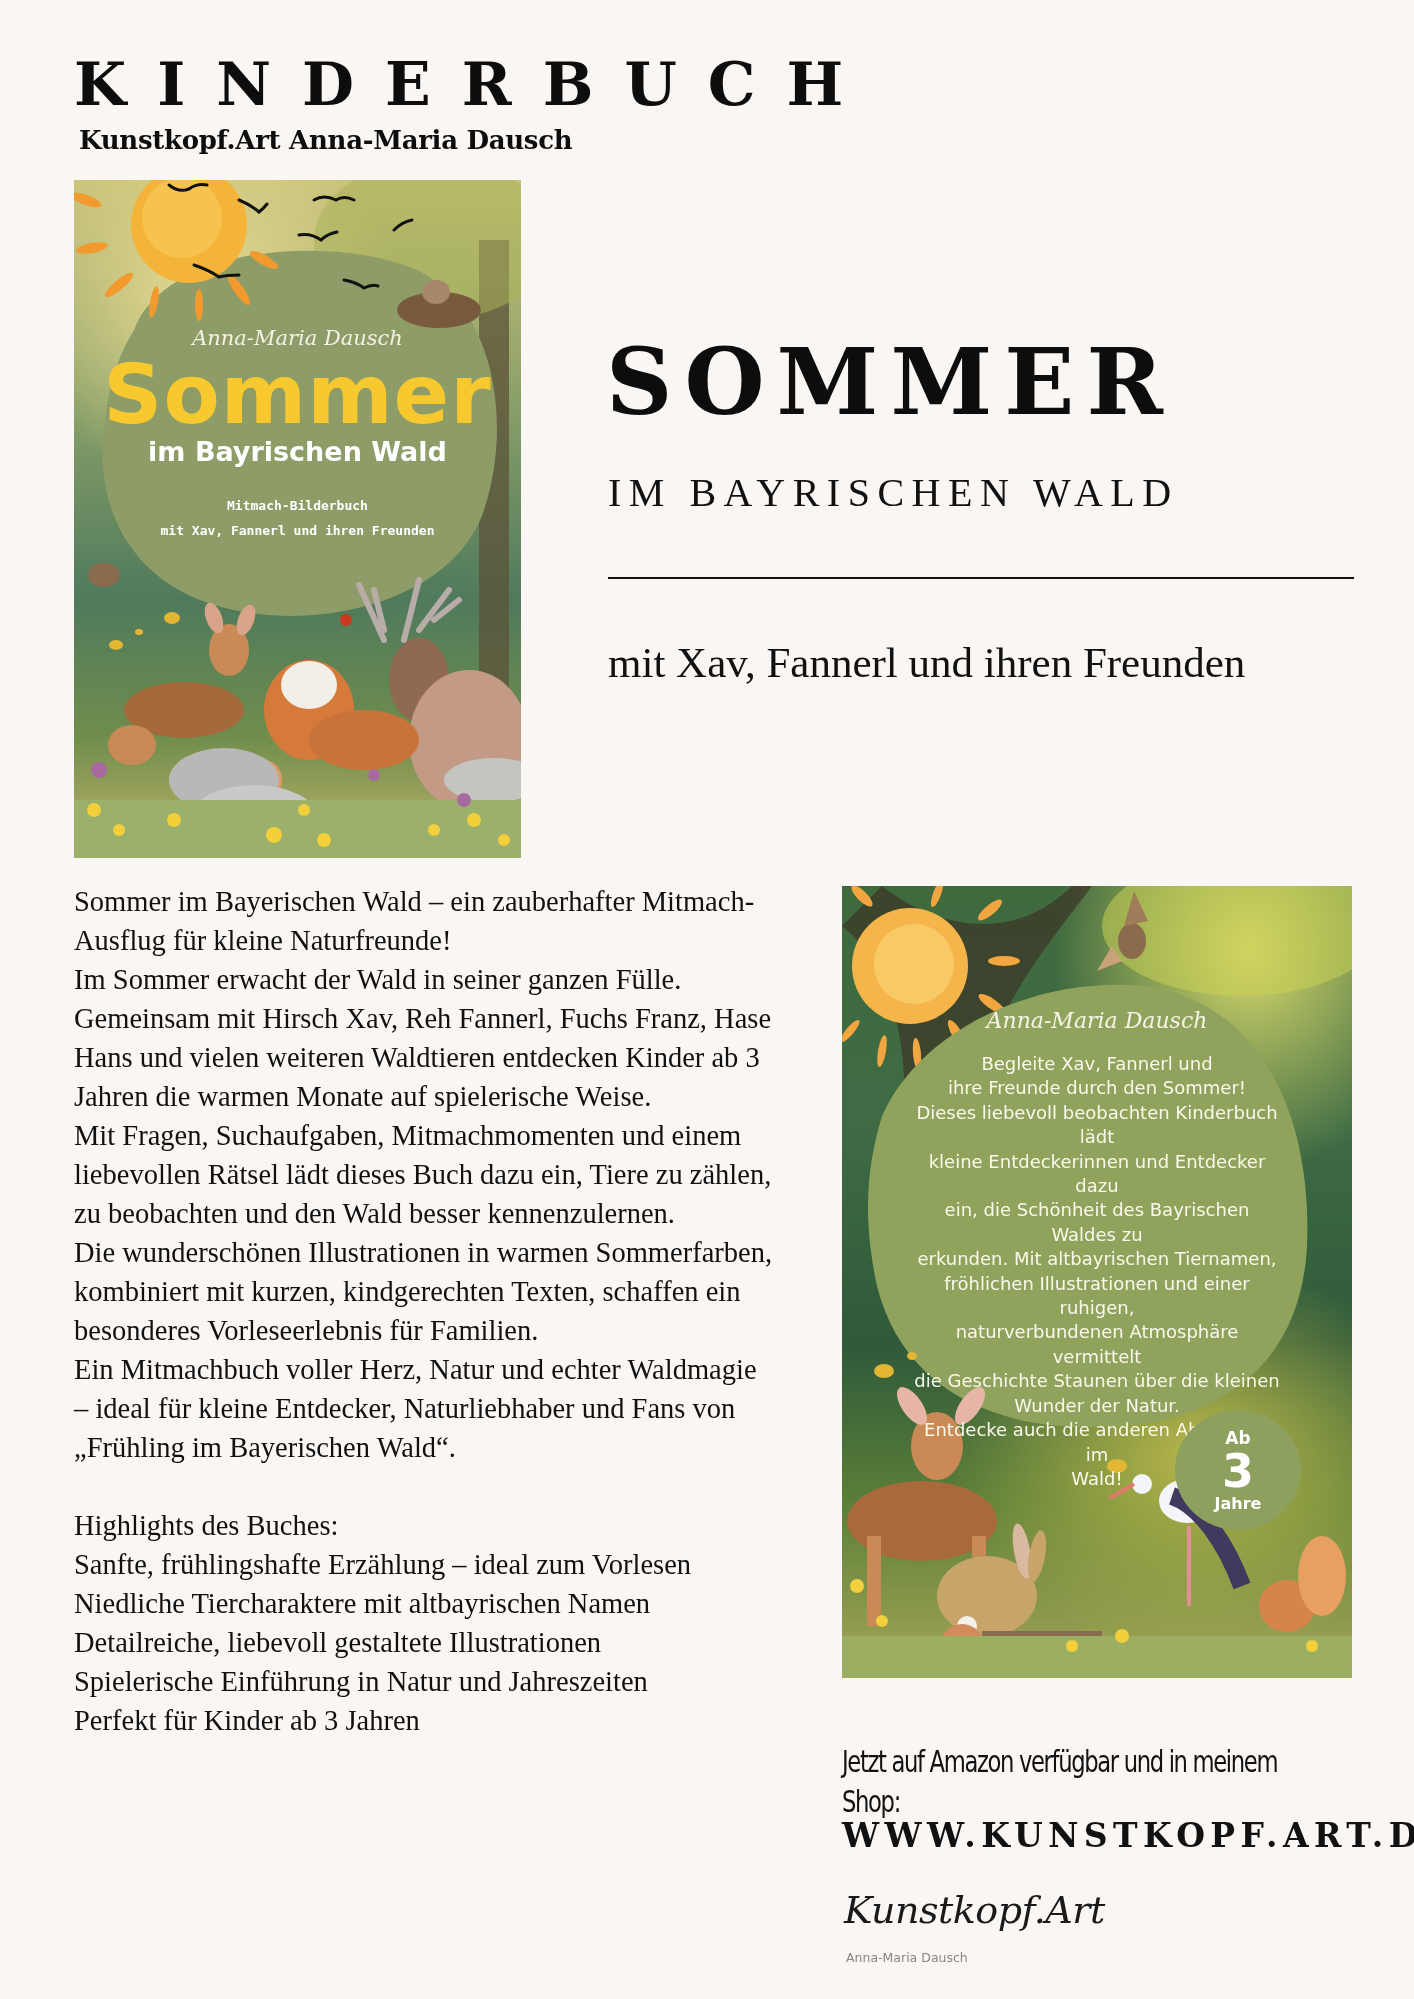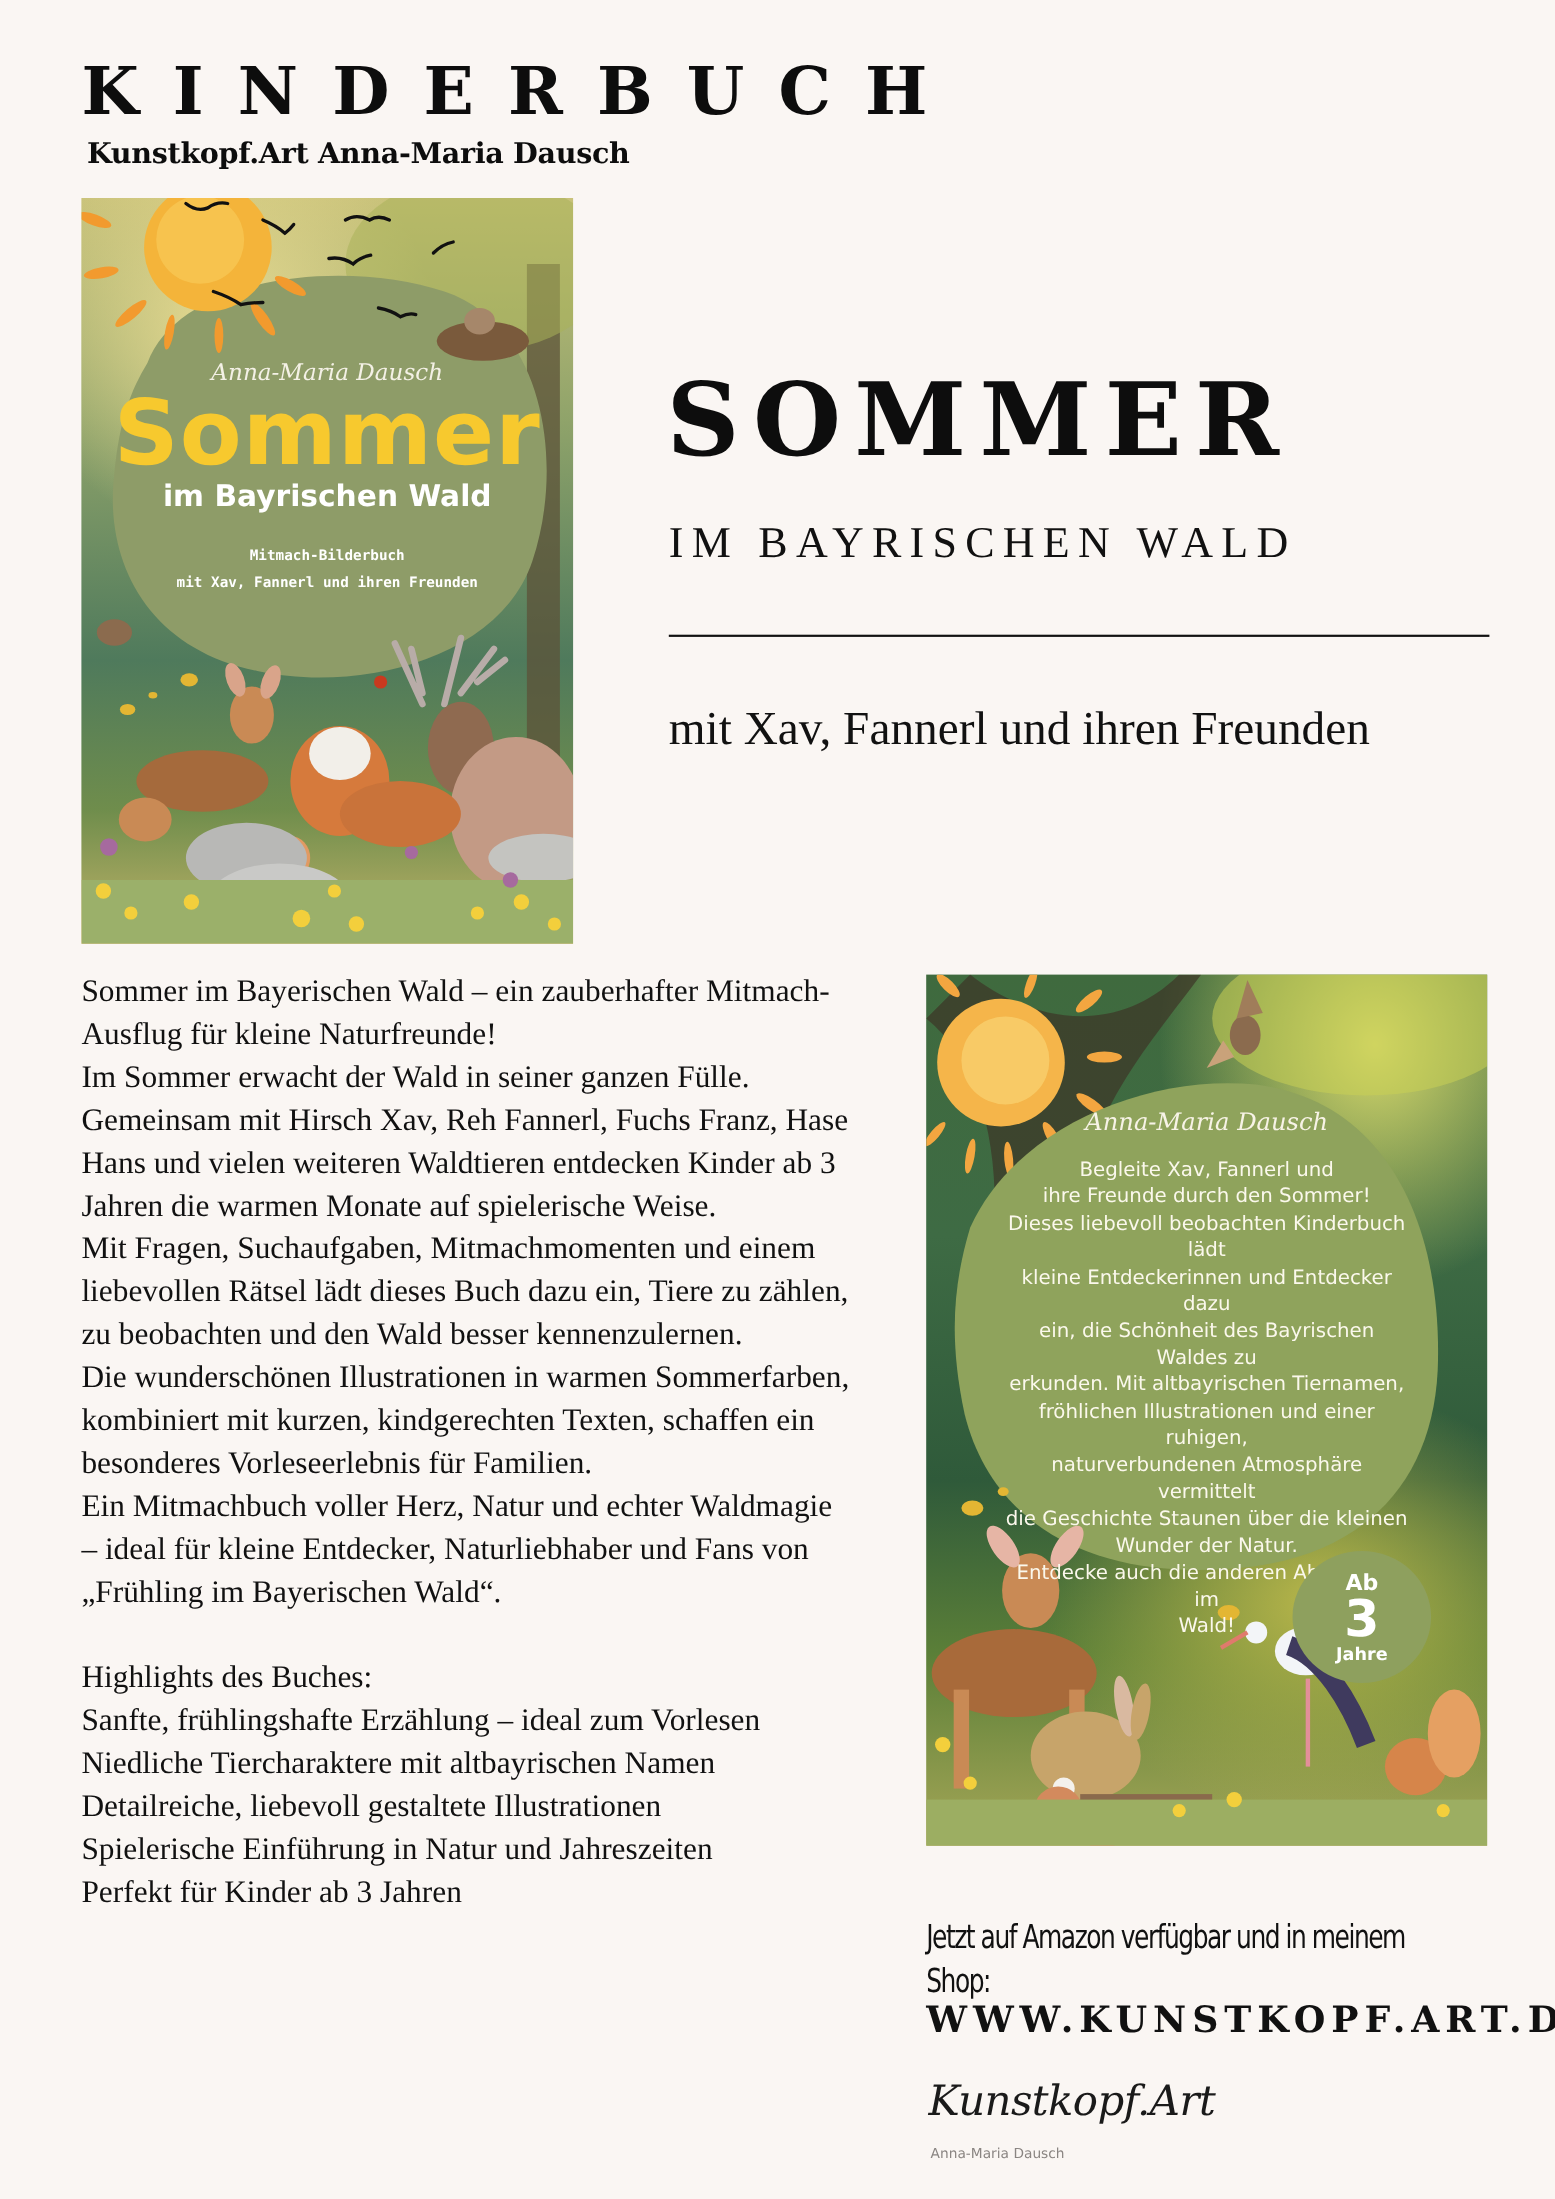--- a/index.html
+++ b/index.html
@@ -94,21 +94,21 @@
   .bc-blurb {
     left: 70px; width: 370px; top: 166px;
     font-family: "DejaVu Sans", sans-serif; font-size: 18px; line-height: 24.4px; color: #fbf8ec;
   }
   .bc-blurb span { display: block; }
   .badge {
     left: 333px; top: 524px; width: 126px; height: 120px; border-radius: 50%;
     background: #8ea05e; color: #fff; text-align: center;
     font-family: "DejaVu Sans", sans-serif; font-weight: 700;
   }
-  .badge .b1 { display: block; font-size: 20px; margin-top: 18px; line-height: 20px; }
+  .badge .b1 { display: block; font-size: 17px; margin-top: 18px; line-height: 20px; }
   .badge .b2 { display: block; font-size: 46px; line-height: 46px; }
   .badge .b3 { display: block; font-size: 16px; line-height: 20px; }
 
   
   .cta {
     left: 842px; top: 1742px; margin: 0;
     font-family: "DejaVu Sans Condensed", "DejaVu Sans", sans-serif; font-weight: 400;
     font-size: 30px; line-height: 40px; color: #111; letter-spacing: -1.6px;
     transform: scaleX(0.84); transform-origin: left center;
   }

